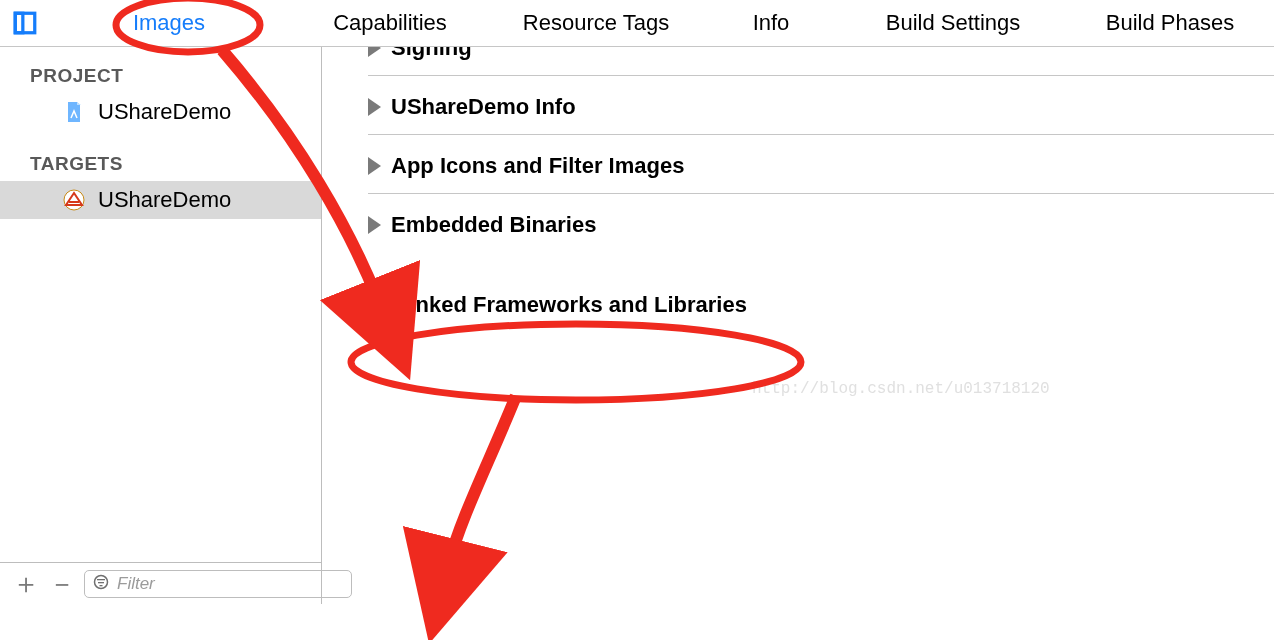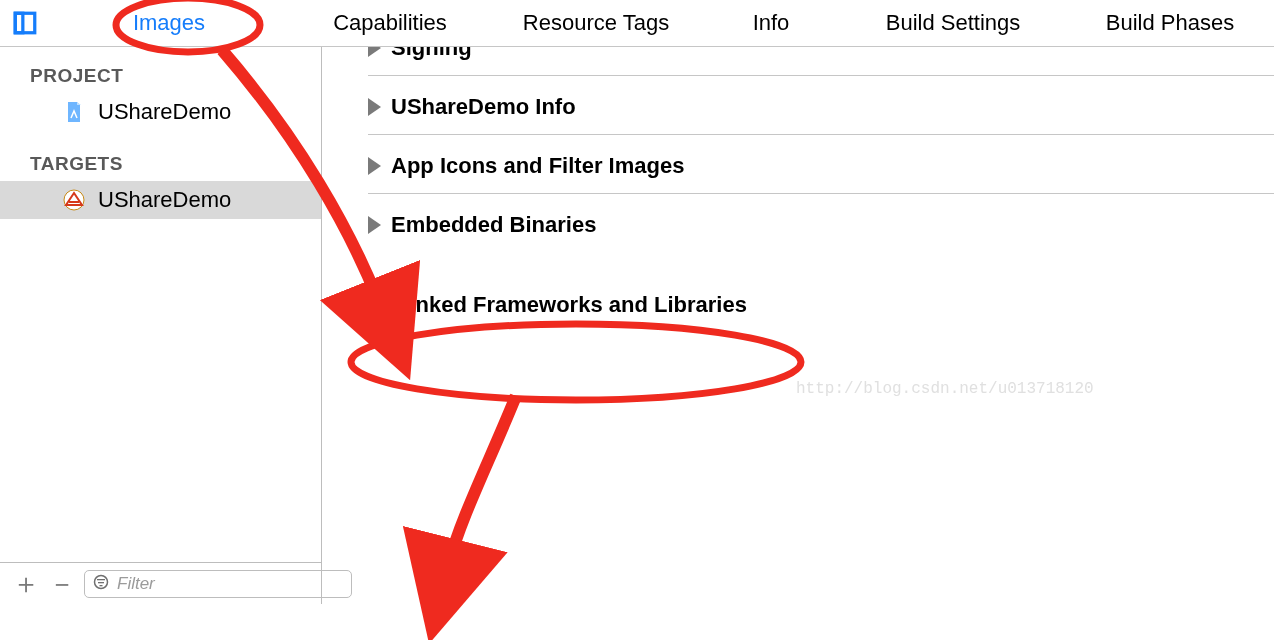--- a/index.html
+++ b/index.html
@@ -104,21 +104,21 @@
     border-bottom:1px solid #c6c6c6;
     margin-left:30px;
   }
   .lf-buttons { padding:8px 0 0 30px; display:flex; gap:18px; }
   .thin { color:#9b9b9b; font-size:30px; font-weight:300; line-height:1; cursor:pointer; user-select:none; }
 
   
   .wm {
     position:absolute; left:430px; top:333px;
     font-family:"Courier New",monospace; font-size:16px; color:#e0e0e0;
-    pointer-events:none; user-select:none;margin-left:44px;
+    pointer-events:none; user-select:none;
   }
 
   
   .ann { position:absolute; inset:0; pointer-events:none; }
 </style>
 </head>
 <body>
 
 <div class="root">
 

